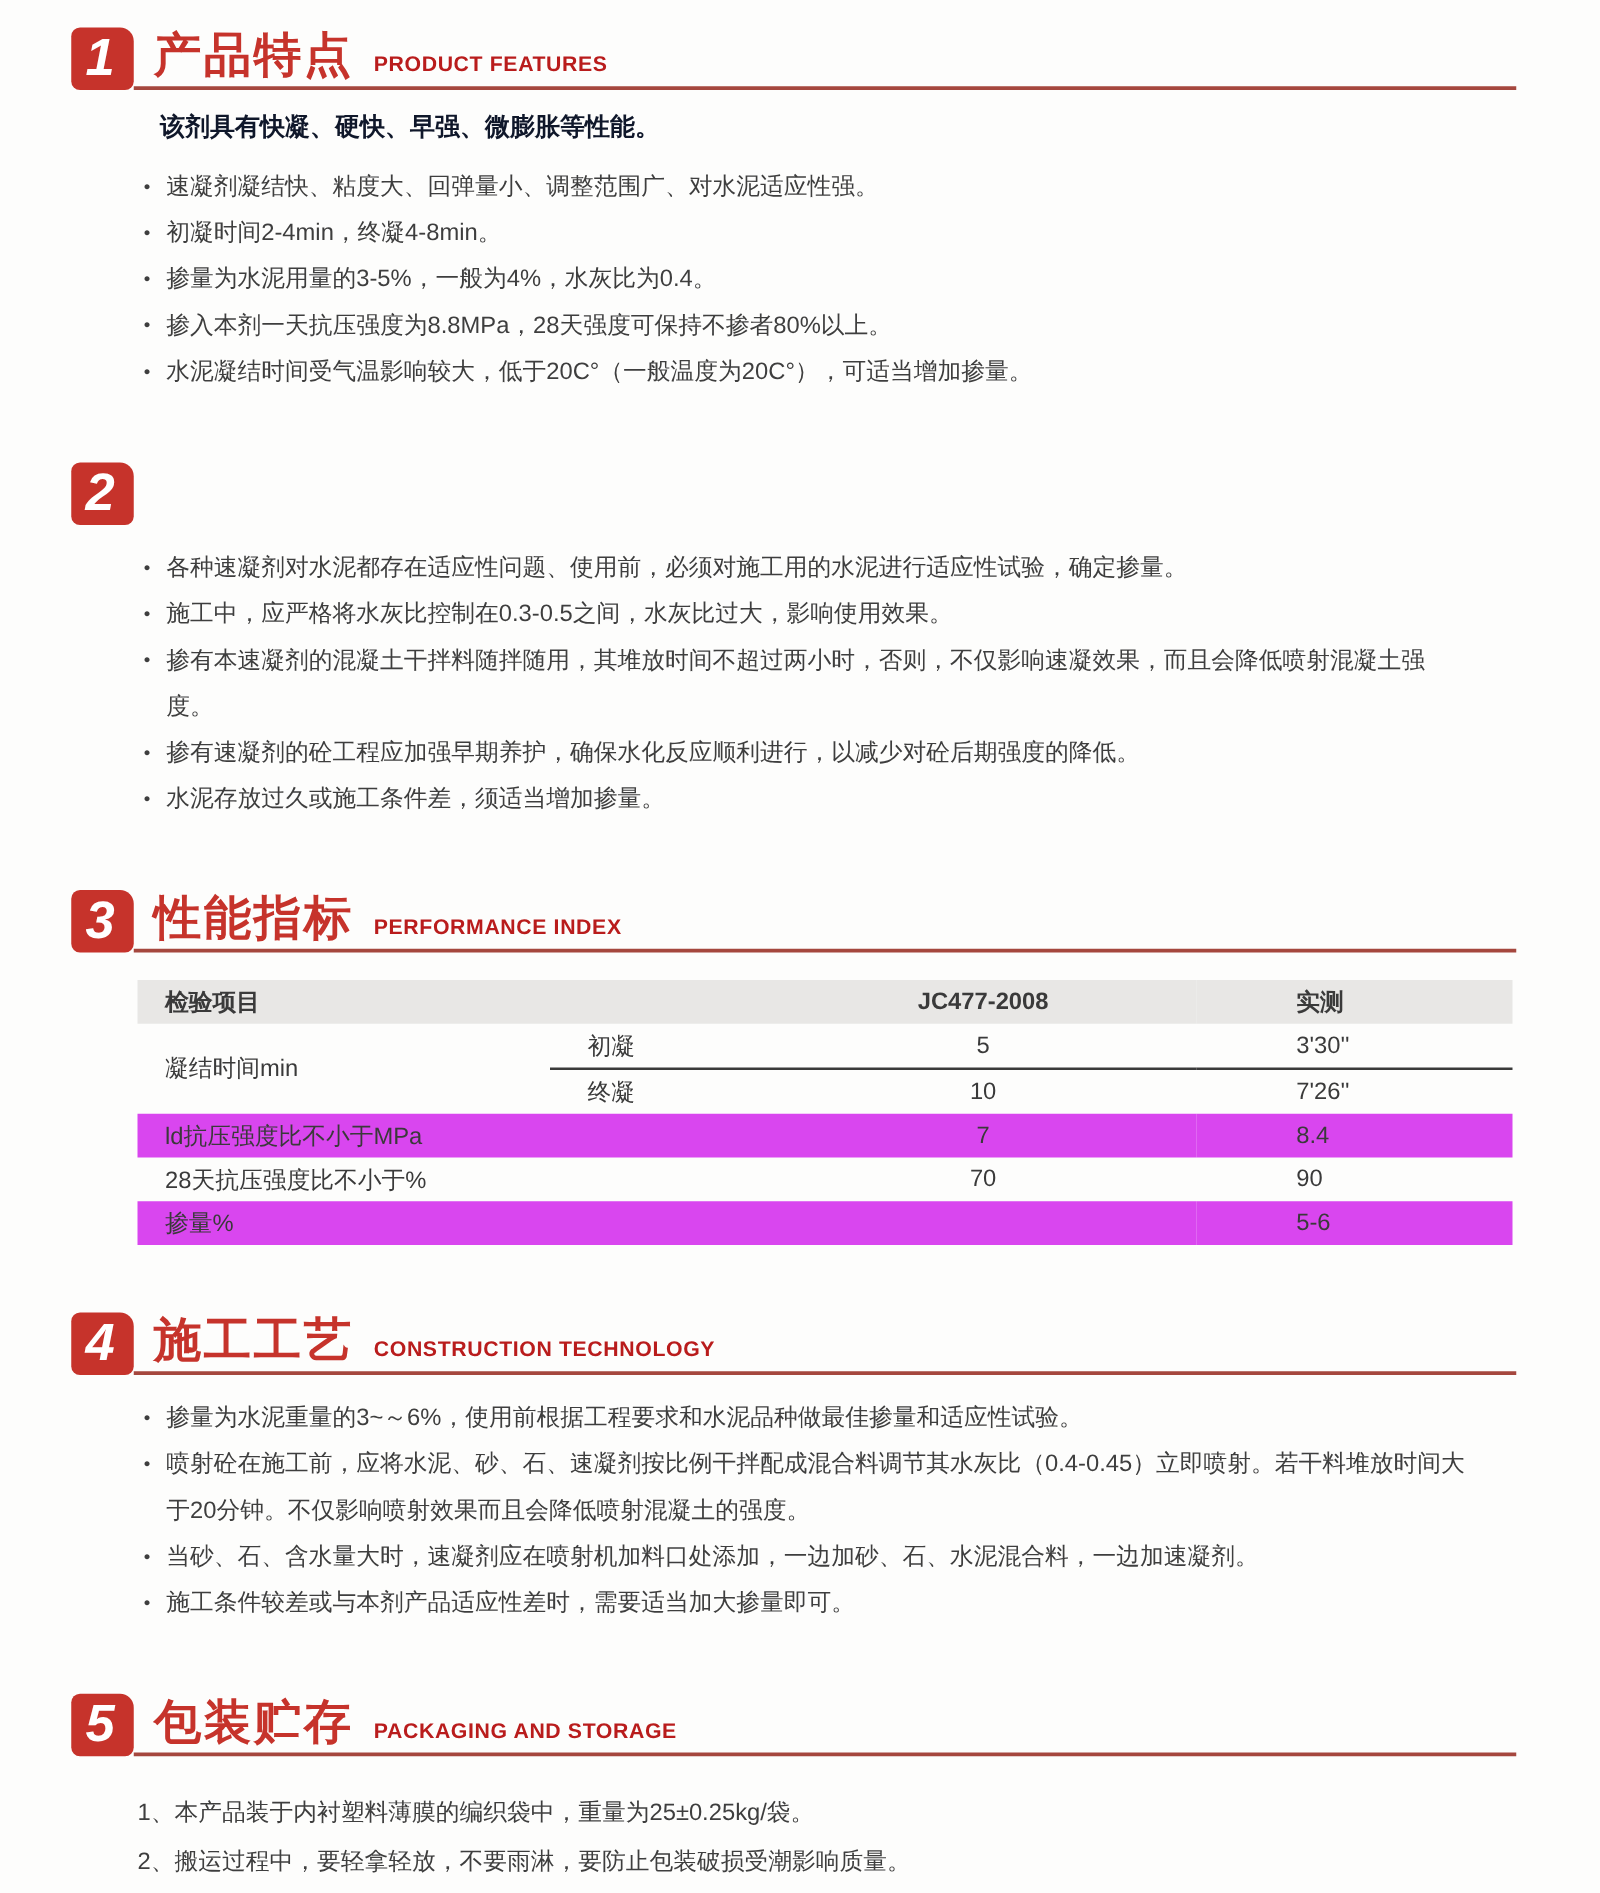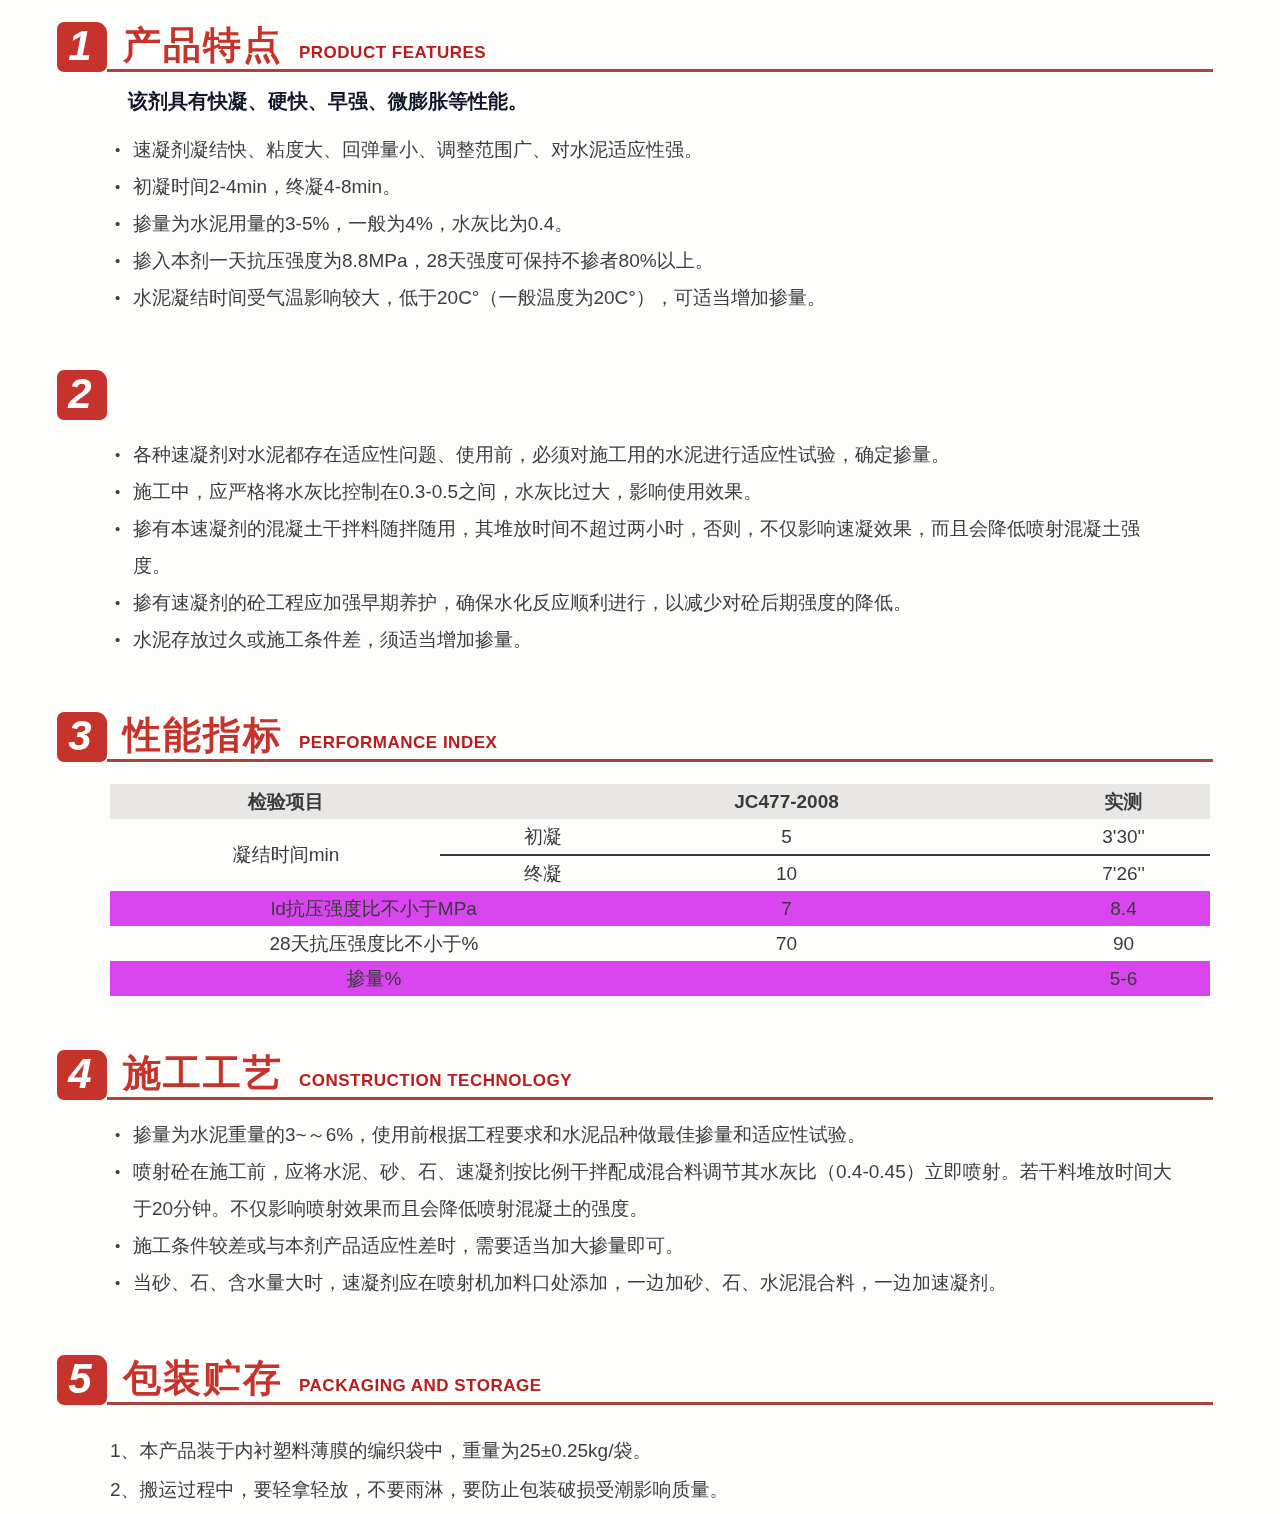--- a/index.html
+++ b/index.html
@@ -54,21 +54,21 @@
     width: 1100px; margin: 22px 0 0 53px;
     border-collapse: collapse; table-layout: fixed;
     font-size: 19px; color: #3a3a3a;
   }
   .perf-table col.c1 { width: 330px; }
   .perf-table col.c2 { width: 176px; }
   .perf-table col.c3 { width: 341px; }
   .perf-table col.c4 { width: 253px; }
   .perf-table th, .perf-table td {
     height: 35px; padding: 0; vertical-align: middle;
-    text-align: center; font-weight: normal;
+    text-align: left; font-weight: normal;
   }
   .perf-table thead tr { background: #e8e7e5; }
   .perf-table thead th { font-weight: bold; }
   .perf-table .pl1 { padding-left: 22px; }
   .perf-table .pl2 { padding-left: 30px; }
   .perf-table .ctr { text-align: center; }
   .perf-table .pl4 { padding-left: 80px; }
   .perf-table tr.gray { background: #d946ef; }
   .perf-table td.divb { border-bottom: 2px solid #3a3a3a; }
 
@@ -169,22 +169,22 @@
     <div class="sec-header">
       <div class="badge">4</div>
       <div class="titles">
         <span class="zh">施工工艺</span>
         <span class="en">CONSTRUCTION TECHNOLOGY</span>
       </div>
     </div>
     <ul class="bullets">
       <li>掺量为水泥重量的3~～6%，使用前根据工程要求和水泥品种做最佳掺量和适应性试验。</li>
       <li>喷射砼在施工前，应将水泥、砂、石、速凝剂按比例干拌配成混合料调节其水灰比（0.4-0.45）立即喷射。若干料堆放时间大于20分钟。不仅影响喷射效果而且会降低喷射混凝土的强度。</li>
+      <li>当砂、石、含水量大时，速凝剂应在喷射机加料口处添加，一边加砂、石、水泥混合料，一边加速凝剂。</li>
       <li>施工条件较差或与本剂产品适应性差时，需要适当加大掺量即可。</li>
-      <li>当砂、石、含水量大时，速凝剂应在喷射机加料口处添加，一边加砂、石、水泥混合料，一边加速凝剂。</li>
     </ul>
   </section>
 
   <section>
     <div class="sec-header">
       <div class="badge">5</div>
       <div class="titles">
         <span class="zh">包装贮存</span>
         <span class="en">PACKAGING AND STORAGE</span>
       </div>

